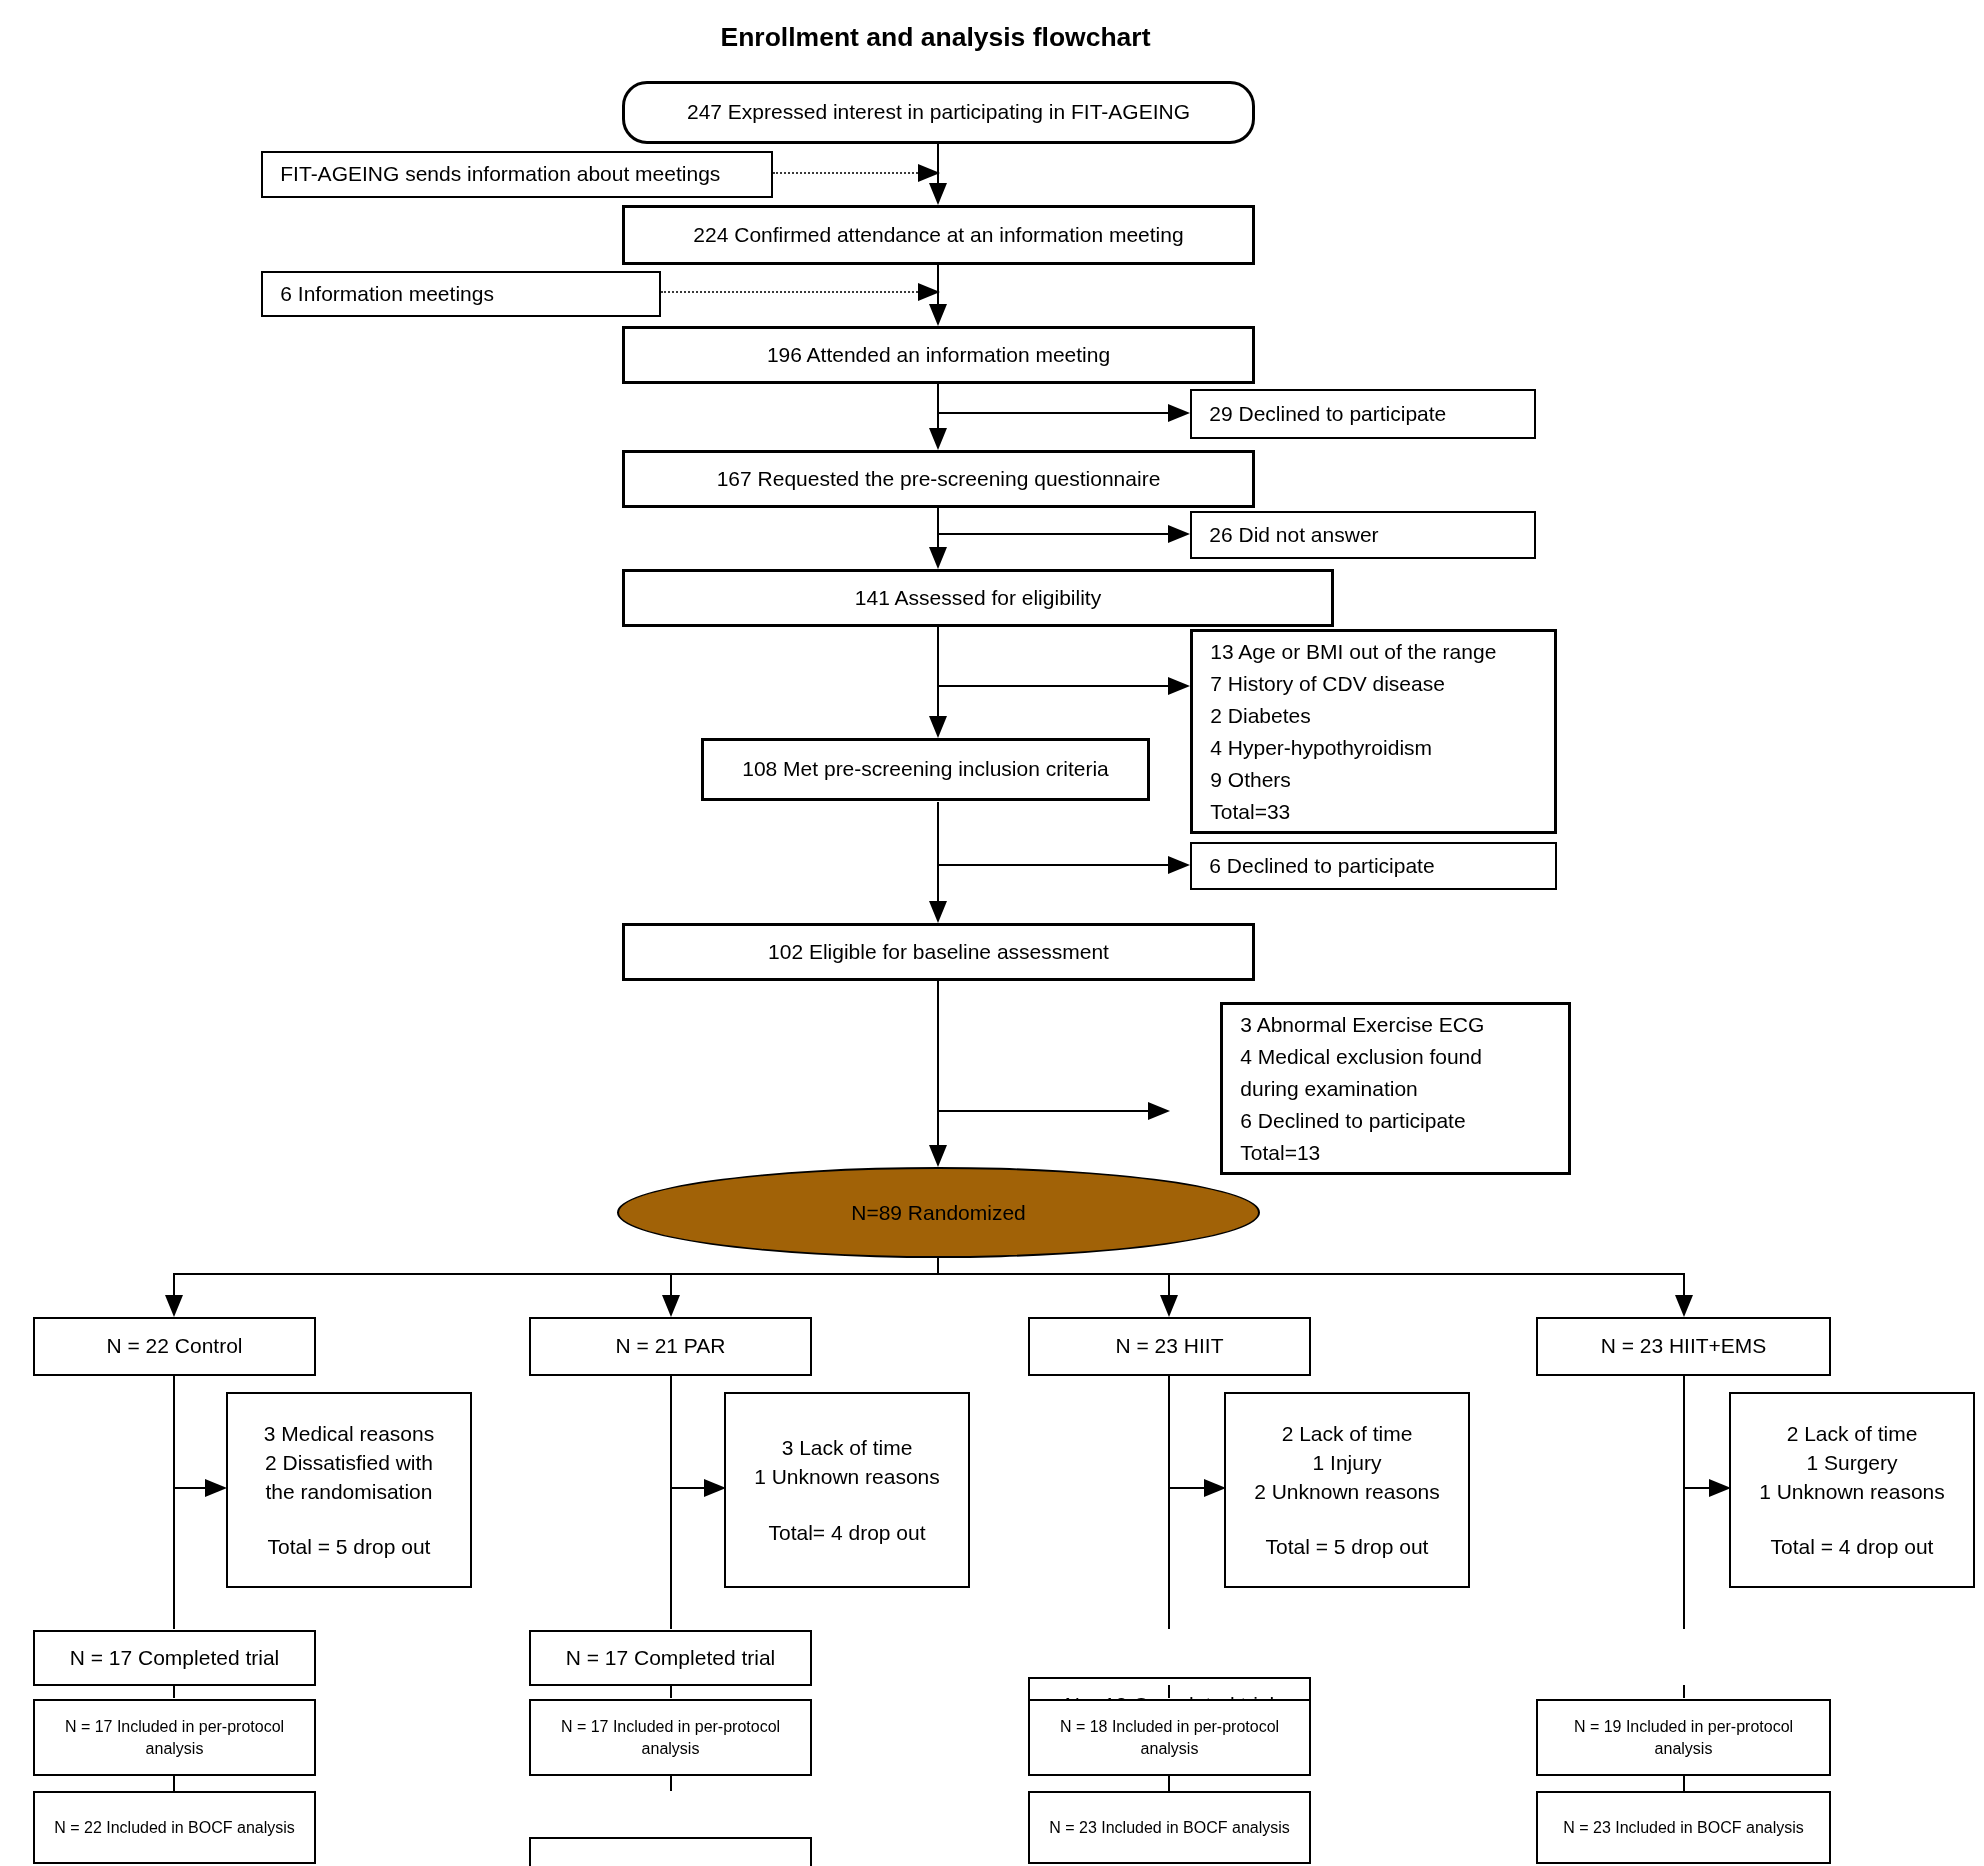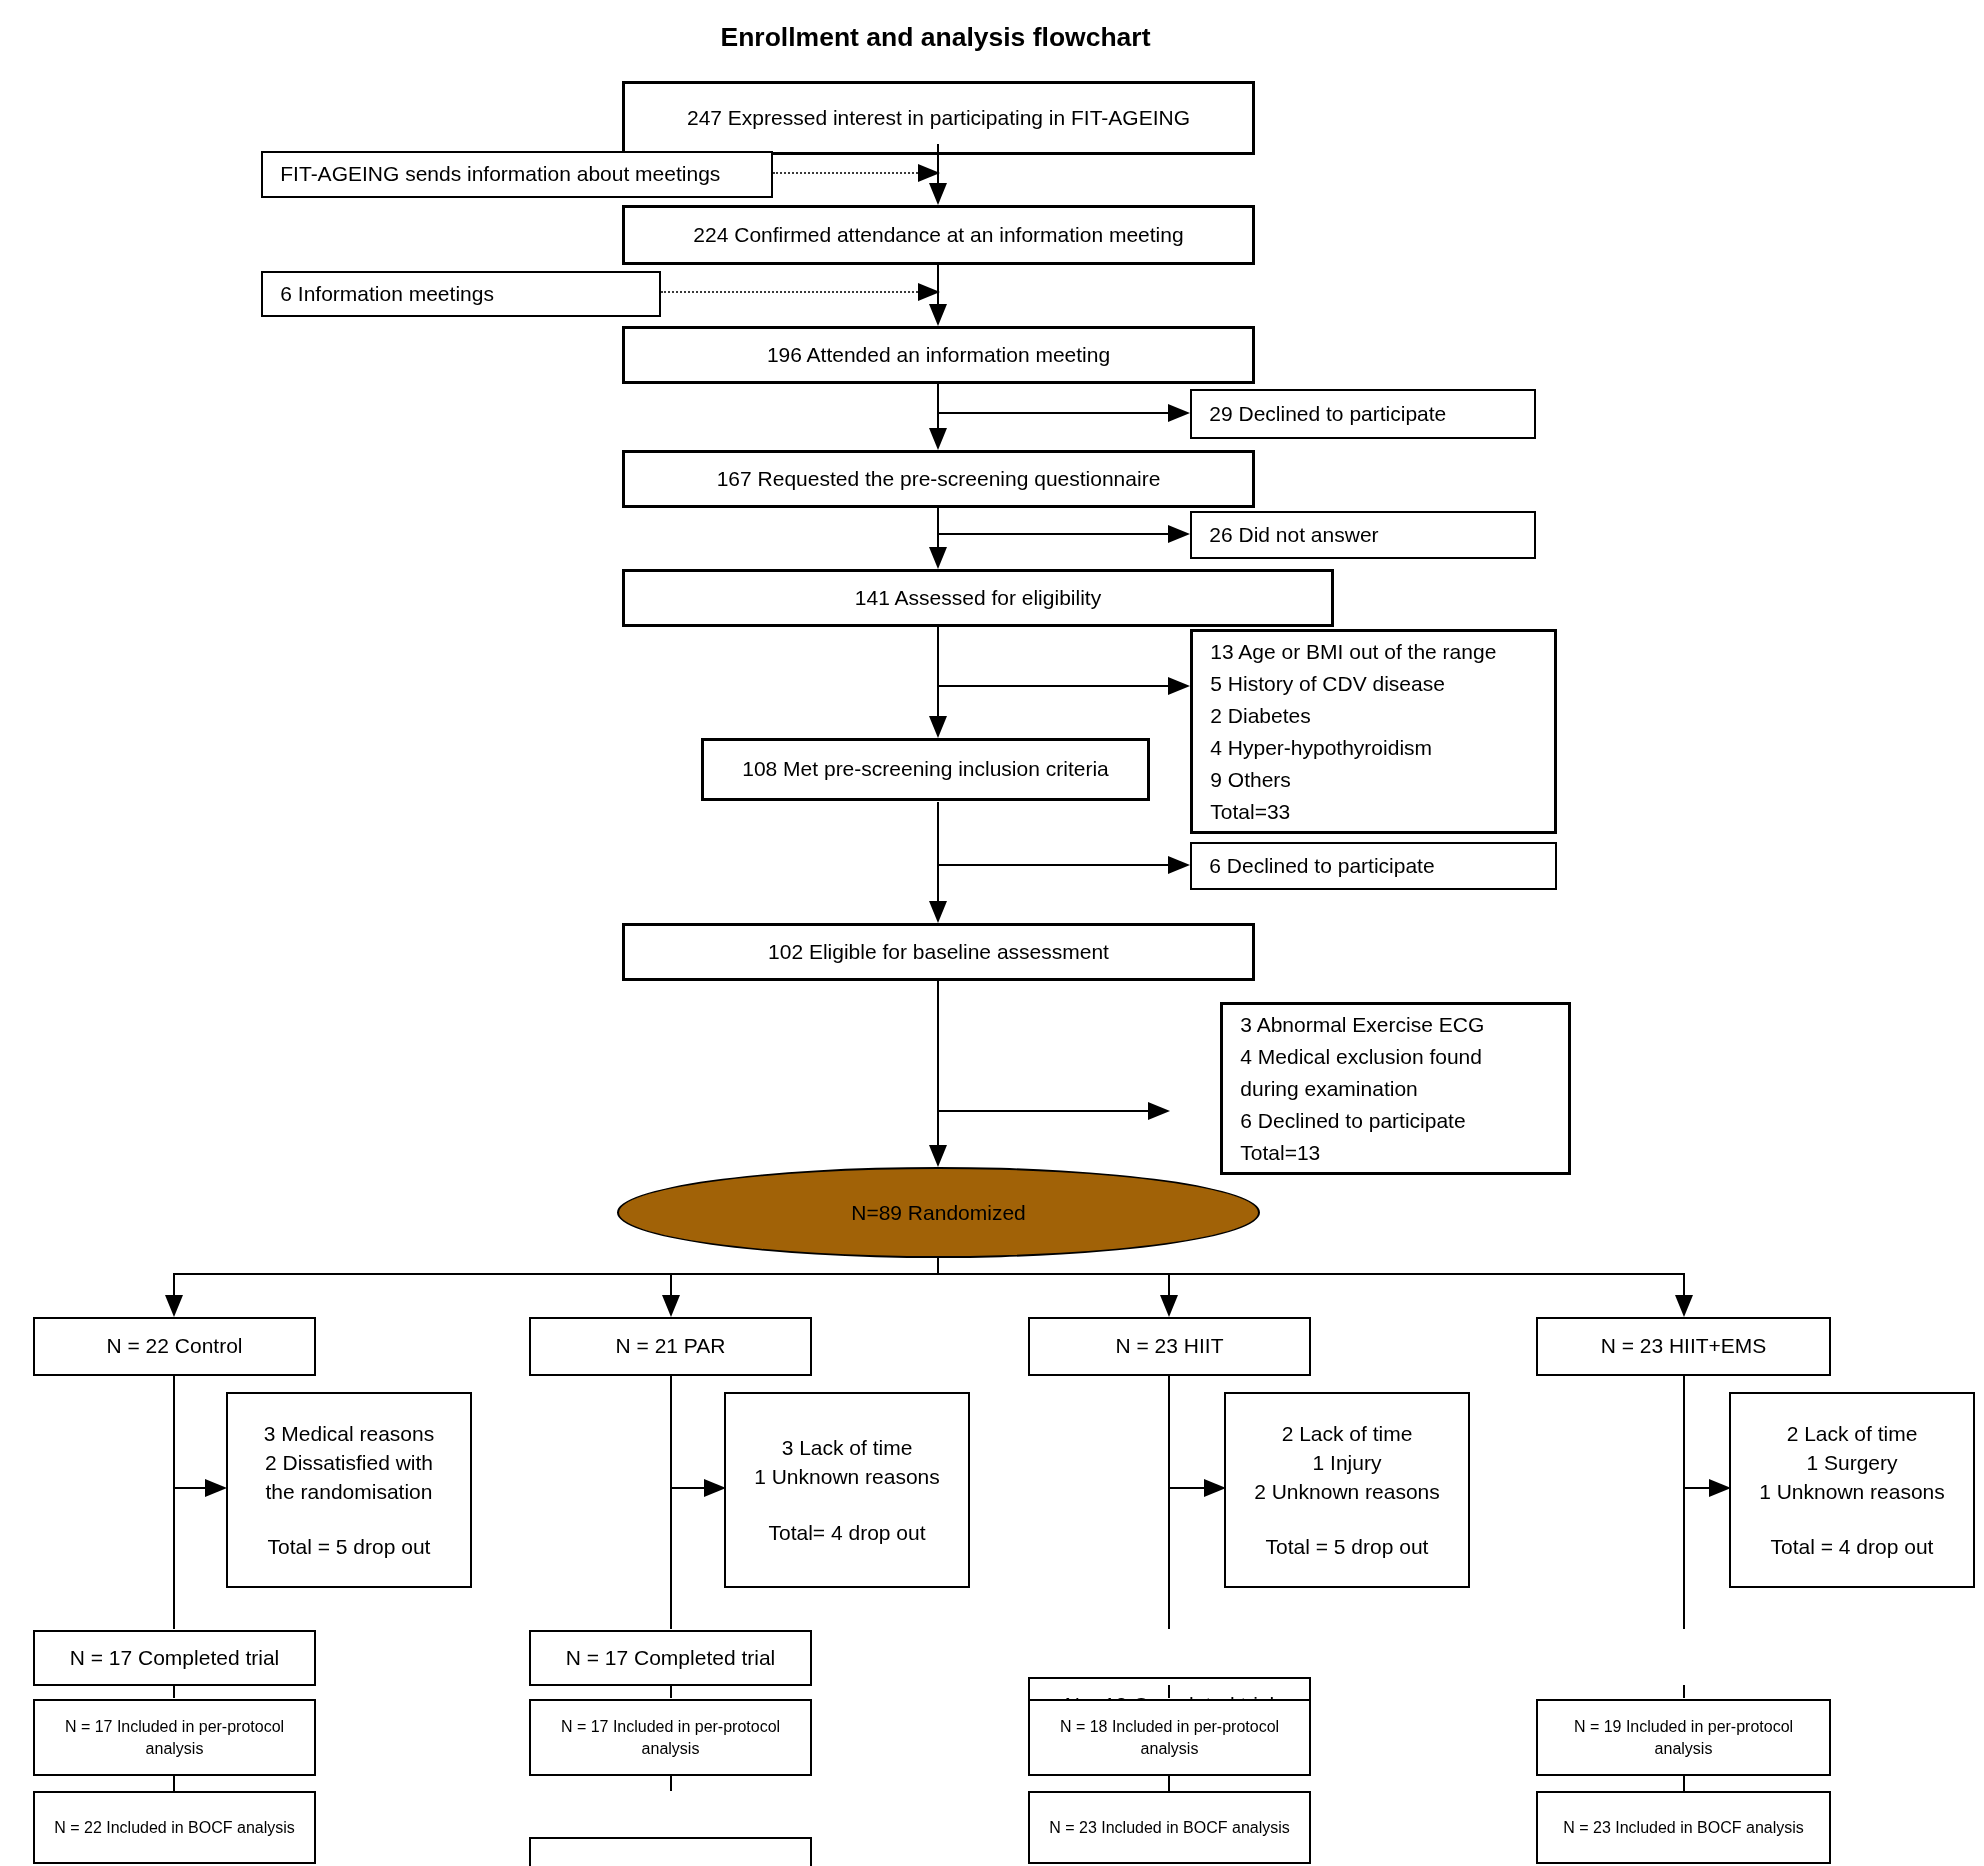--- a/index.html
+++ b/index.html
@@ -40,42 +40,42 @@
   .ah-down{position:absolute;width:0;height:0;border-left:9.2px solid transparent;border-right:9.2px solid transparent;border-top:22px solid #000;}
   .ah-right{position:absolute;width:0;height:0;border-top:9.2px solid transparent;border-bottom:9.2px solid transparent;border-left:22px solid #000;}
 </style>
 </head>
 <body>
 
 <div id="canvas">
 
   <div class="title" style="left:518px;top:22px;width:835px;">Enrollment and analysis flowchart</div>
 
-  <div class="box" style="left:622px;top:81px;width:633px;height:74px;">247 Expressed interest in participating in FIT-AGEING</div>
+  <div class="box" style="left:622px;top:81px;width:633px;height:63px;border-radius:25px;">247 Expressed interest in participating in FIT-AGEING</div>
   <div class="box" style="left:622px;top:205px;width:633px;height:60px;">224 Confirmed attendance at an information meeting</div>
   <div class="box" style="left:622px;top:326px;width:633px;height:58px;">196 Attended an information meeting</div>
   <div class="box" style="left:622px;top:450px;width:633px;height:58px;">167 Requested the pre-screening questionnaire</div>
   <div class="box" style="left:622px;top:569px;width:712px;height:58px;">141 Assessed for eligibility</div>
   <div class="box" style="left:701px;top:738px;width:449px;height:63px;font-size:21px;">108 Met pre-screening inclusion criteria</div>
   <div class="box" style="left:622px;top:923px;width:633px;height:58px;">102 Eligible for baseline assessment</div>
 
   <div class="box note" style="left:261px;top:151px;width:512px;height:47px;">FIT-AGEING  sends information about meetings</div>
   <div class="dash" style="left:773px;top:172px;width:145px;"></div>
   <div class="ah-right" style="left:918px;top:164px;"></div>
 
   <div class="box note" style="left:261px;top:271px;width:400px;height:46px;">6 Information meetings</div>
   <div class="dash" style="left:661px;top:291px;width:257px;"></div>
   <div class="ah-right" style="left:918px;top:283px;"></div>
 
   <div class="box note" style="left:1190px;top:389px;width:346px;height:50px;">29 Declined to participate</div>
   <div class="box note" style="left:1190px;top:511px;width:346px;height:48px;">26 Did not answer</div>
   <div class="box multiline" style="left:1190px;top:629px;width:367px;height:205px;">
     <div class="lines">
         <div>13 Age or BMI  out of the range</div>
-        <div>5 History of CDV disease</div>
+        <div>7 History of CDV disease</div>
         <div>2 Diabetes</div>
         <div>4 Hyper-hypothyroidism</div>
         <div>9 Others</div>
         <div>Total=33</div>
       </div>
   </div>
   <div class="box note" style="left:1190px;top:842px;width:367px;height:48px;">6 Declined to participate</div>
   <div class="box multiline" style="left:1220px;top:1002px;width:351px;height:173px;">
     <div class="lines">
         <div>3 Abnormal Exercise ECG</div>

